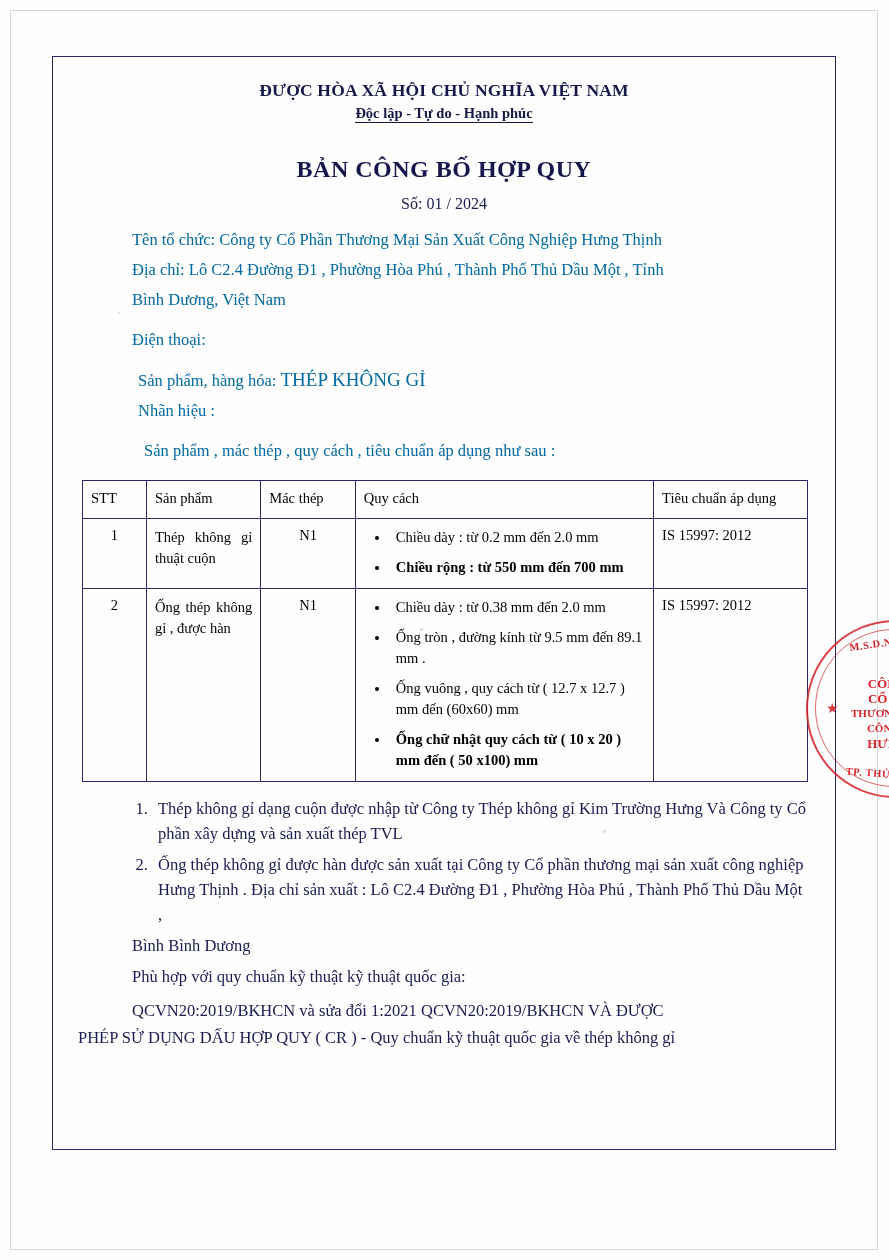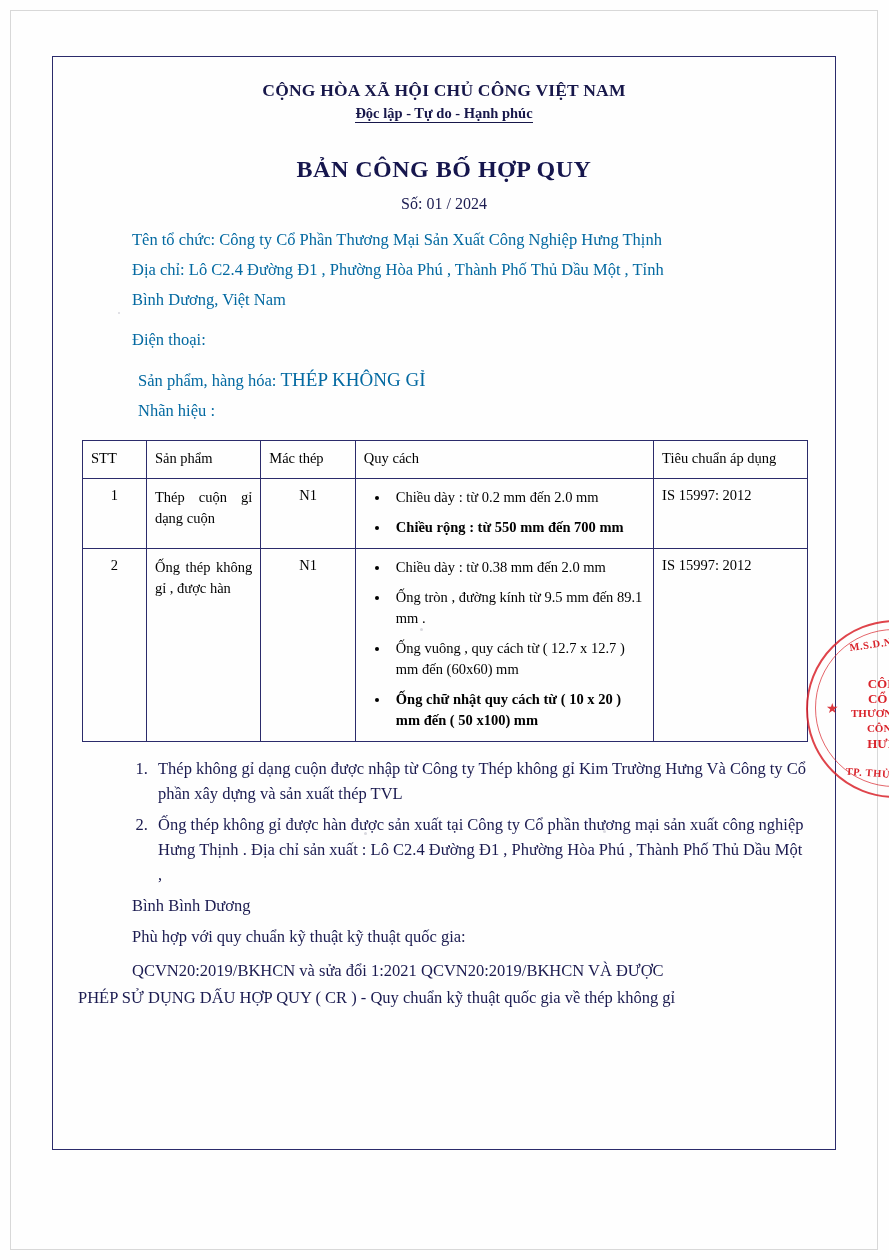--- a/index.html
+++ b/index.html
@@ -236,51 +236,52 @@
 </style>
 </head>
 <body>
 
 <div class="page">
   <div class="scan-frame"></div>
   <div class="doc-border"></div>
 
   <div class="content">
 
-    <div class="nation-title">CỘNG HÒA XÃ HỘI CHỦ CÔNG VIỆT NAM</div>
+    <div class="nation-title">ĐƯỢC HÒA XÃ HỘI CHỦ NGHĨA VIỆT NAM</div>
     <div class="nation-sub"><span class="u">Độc lập - Tự do - Hạnh phúc</span></div>
 
     <div class="doc-title">BẢN CÔNG BỐ HỢP QUY</div>
     <div class="doc-number">Số: 01 / 2024</div>
 
     <div class="para">Tên tổ chức: Công ty Cổ Phần Thương Mại Sản Xuất Công Nghiệp Hưng Thịnh</div>
     <div class="para tight">Địa chỉ: Lô C2.4 Đường Đ1 , Phường Hòa Phú , Thành Phố Thủ Dầu Một , Tỉnh</div>
     <div class="para tight">Bình Dương, Việt Nam</div>
     <div class="para">Điện thoại:</div>
 
     <div class="para indent-more">
       <span>Sản phẩm, hàng hóa:</span>
       <span class="prod-name">THÉP KHÔNG GỈ</span>
     </div>
     <div class="para indent-more tight">Nhãn hiệu :</div>
+    <div class="para indent-most">Sản phẩm , mác thép , quy cách , tiêu chuẩn áp dụng như sau :</div>
 
     <table class="spec">
       <thead>
         <tr>
           <th class="c-stt">STT</th>
           <th class="c-prod">Sản phẩm</th>
           <th class="c-mac">Mác thép</th>
           <th class="c-spec">Quy cách</th>
           <th class="c-std">Tiêu chuẩn áp dụng</th>
         </tr>
       </thead>
       <tbody>
         <tr>
           <td class="c-stt">1</td>
-          <td class="c-prod">Thép cuộn gỉ dạng cuộn</td>
+          <td class="c-prod">Thép không gỉ thuật cuộn</td>
           <td class="c-mac">N1</td>
           <td class="c-spec">
             <ul class="bullets">
               <li>Chiều dày : từ 0.2 mm đến 2.0 mm</li>
               <li>Chiều rộng : từ 550 mm đến 700 mm</li>
             </ul>
           </td>
           <td class="c-std">IS 15997: 2012</td>
         </tr>
         <tr>

